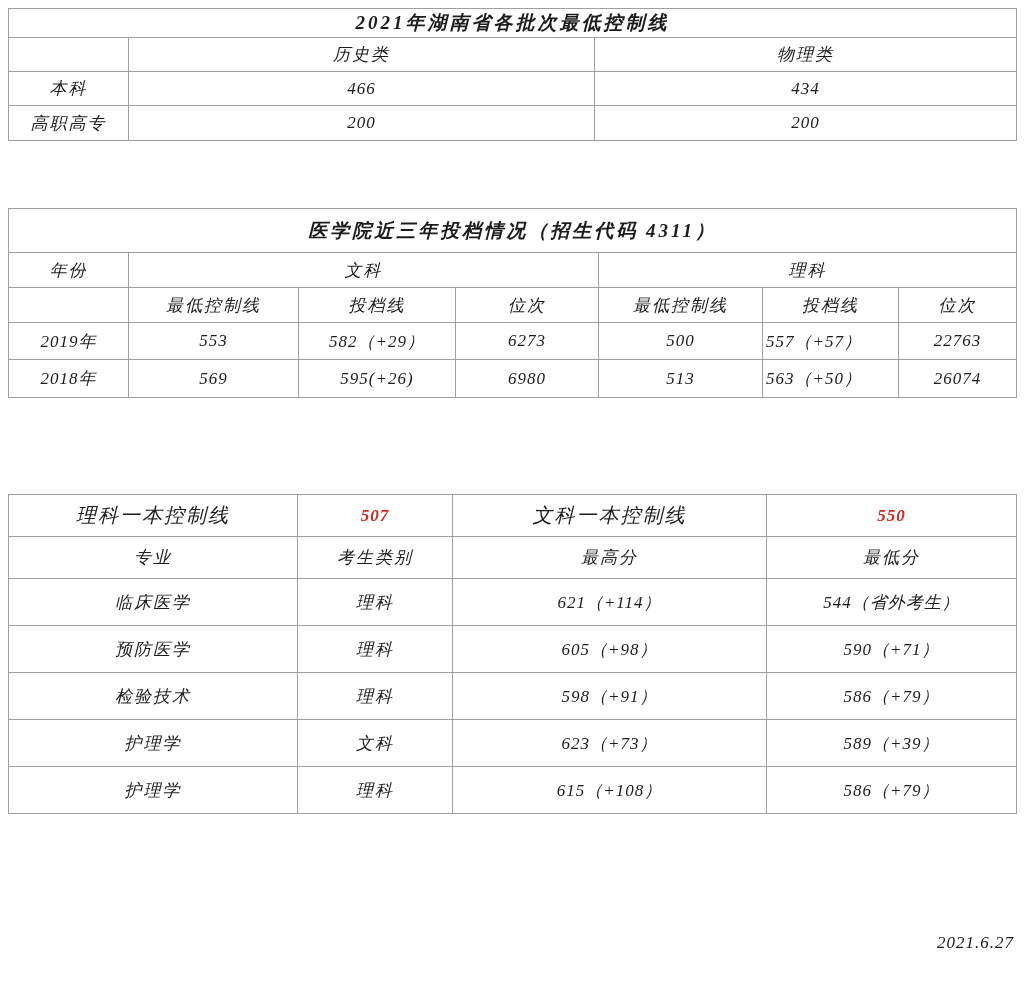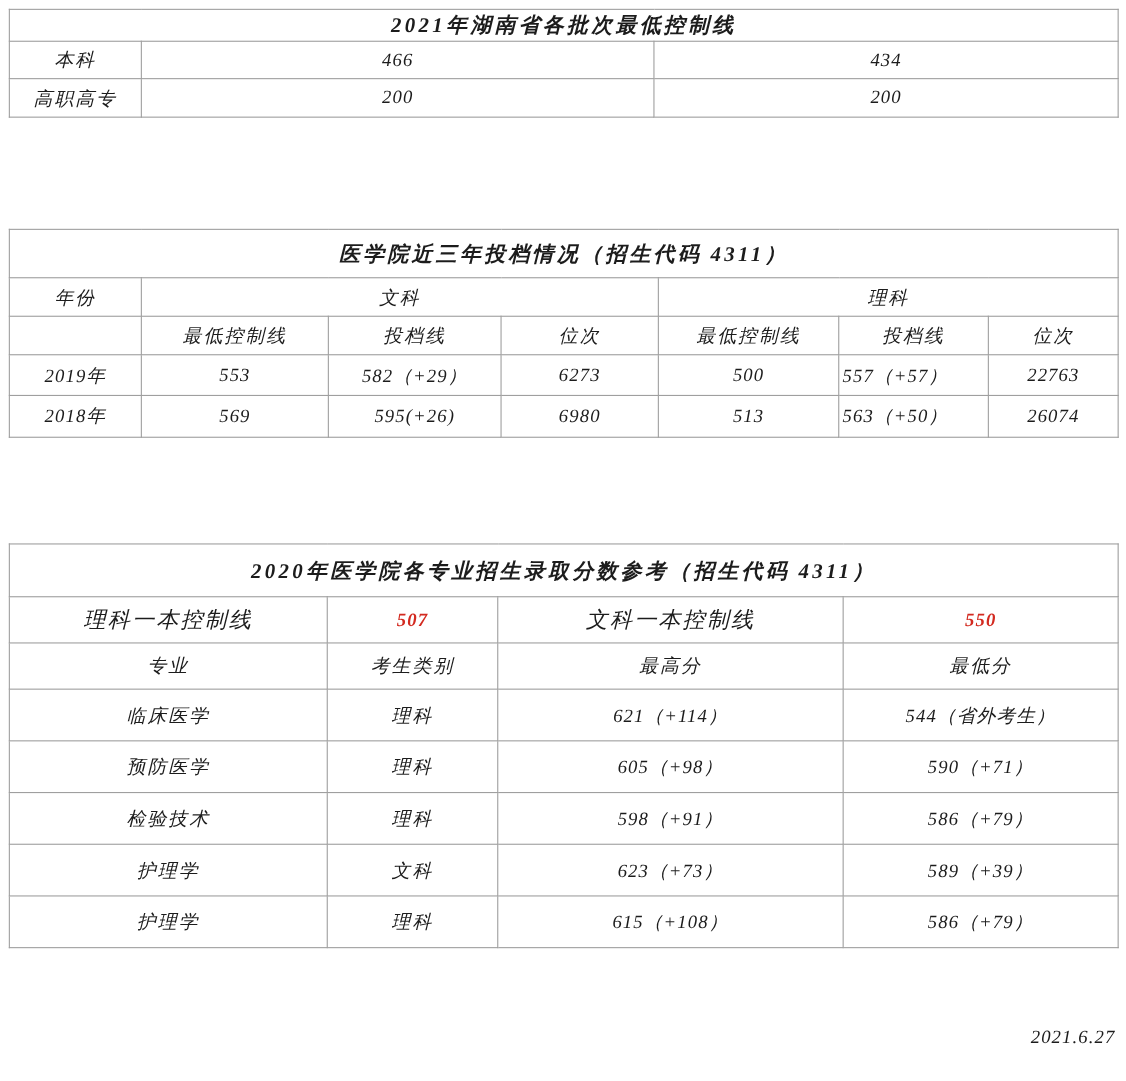--- a/index.html
+++ b/index.html
@@ -37,20 +37,25 @@
 
 <table id="t1">
   <colgroup>
       <col style="width:120px">
       <col style="width:466px">
       <col style="width:422px">
     </colgroup>
   <tbody>
       <tr style="height:29px">
     <td colspan="3" class="title-cell">2021年湖南省各批次最低控制线</td>
+  </tr>
+  <tr style="height:34px">
+    <td></td>
+    <td>历史类</td>
+    <td>物理类</td>
   </tr>
   <tr style="height:34px">
     <td>本科</td>
     <td class="num">466</td>
     <td class="num">434</td>
   </tr>
   <tr style="height:35px">
     <td>高职高专</td>
     <td class="num">200</td>
     <td class="num">200</td>
@@ -108,23 +113,20 @@
   </table>
 
 <table id="t3">
   <colgroup>
       <col style="width:289px">
       <col style="width:155px">
       <col style="width:314px">
       <col style="width:250px">
     </colgroup>
   <tbody>
-      <tr style="height:48px">
-    <td colspan="4" class="title-cell">2020年医学院各专业招生录取分数参考（招生代码 4311）</td>
-  </tr>
   <tr style="height:42px">
     <td class="bold">理科一本控制线</td>
     <td class="red">507</td>
     <td class="bold">文科一本控制线</td>
     <td class="red">550</td>
   </tr>
   <tr style="height:42px">
     <td>专业</td>
     <td>考生类别</td>
     <td>最高分</td>

